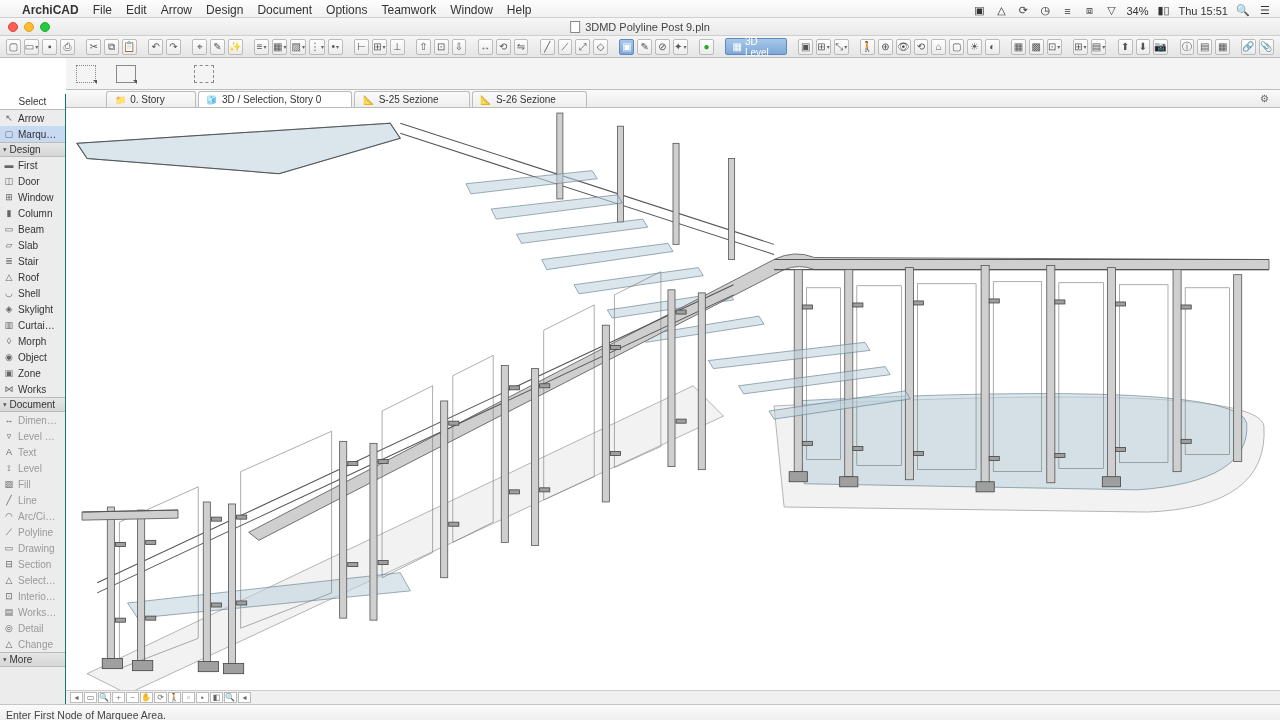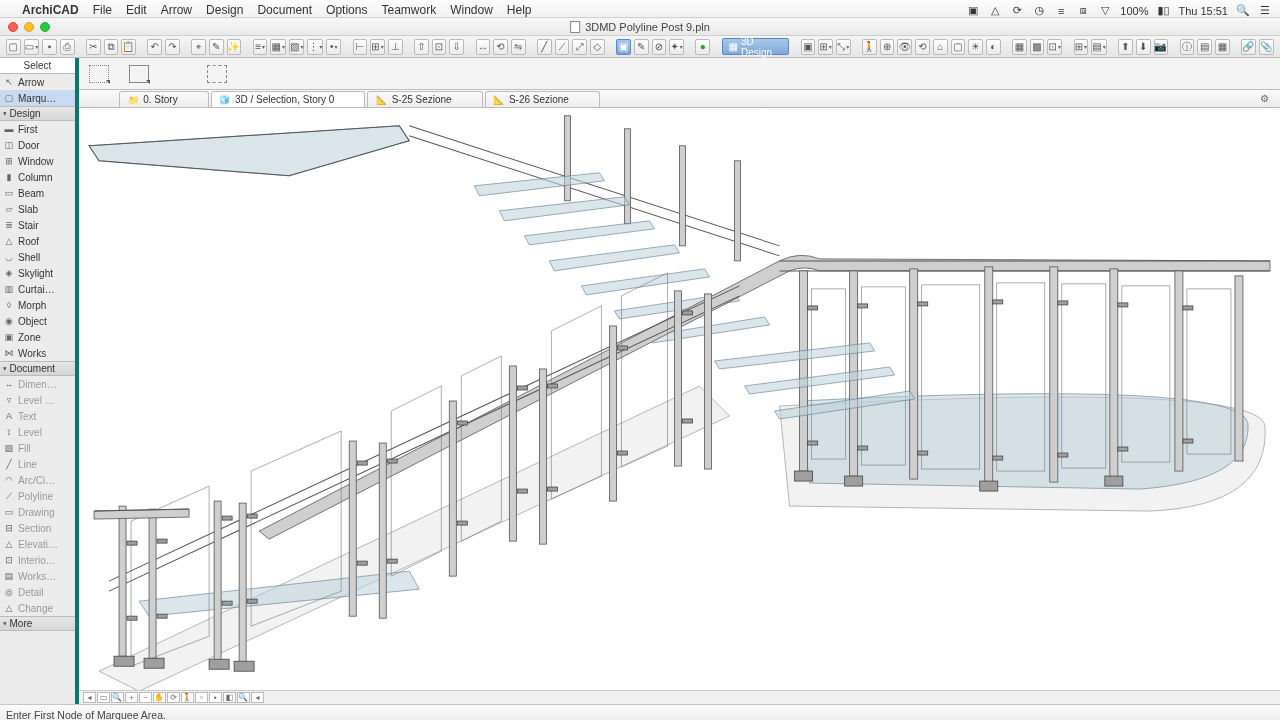--- a/index.html
+++ b/index.html
@@ -28,21 +28,21 @@
   .tb-btn { width:16px; height:16px; border:1px solid #bbb; background:linear-gradient(#fff,#eaeaea); border-radius:2px; display:flex; align-items:center; justify-content:center; font-size:10px; color:#555;}
   .tb-btn.wide { width:auto; padding:0 6px; height:17px; font-size:10px; gap:3px;}
   .tb-btn.active { background:linear-gradient(#a8c8e8,#7fa8d8); border-color:#5a8ac0; color:#fff;}
   .tb-sep { width:6px; }
   .tb-drop::after { content:"▾"; font-size:6px; margin-left:1px; color:#666;}
 
   
   .workarea { display:flex; height:calc(720px - 18px - 18px - 22px - 16px); }
 
   
-  .toolbox { width:79px; background:#ececec; border-right:4px solid #0f766e; font-size:10px; overflow:hidden;}
+  .toolbox { width:66px; background:#ececec; border-right:1px solid #0f766e; font-size:10px; overflow:hidden;margin-top:36px;}
   .tb-header { background:linear-gradient(#f0f0f0,#dcdcdc); border-bottom:1px solid #bbb; text-align:center; padding:2px 0; font-size:10px;}
   .tb-header.sel { background:#fff;}
   .tool-row { display:flex; align-items:center; gap:3px; padding:1px 3px; height:16px; cursor:default;}
   .tool-row.active { background:#c7daf1; }
   .tool-row.dim { color:#999; }
   .tool-row .ti { width:12px; height:12px; display:flex; align-items:center; justify-content:center; font-size:9px; color:#666;}
   .tool-row span.lbl { white-space:nowrap; overflow:hidden; text-overflow:ellipsis; flex:1; }
   .section-hdr { background:linear-gradient(#e6e6e6,#d6d6d6); border-top:1px solid #bbb; border-bottom:1px solid #bbb; padding:1px 3px; font-size:10px; display:flex; align-items:center; gap:3px;}
   .section-hdr::before { content:"▸"; font-size:7px; color:#555; transform:rotate(90deg);}
 
@@ -92,21 +92,21 @@
   <span class="menu-item">Window</span>
   <span class="menu-item">Help</span>
   <div class="mac-right">
     <span class="ico">▣</span>
     <span class="ico">△</span>
     <span class="ico">⟳</span>
     <span class="ico">◷</span>
     <span class="ico">≡</span>
     <span class="ico">⧈</span>
     <span class="ico">▽</span>
-    <span>100%</span>
+    <span>34%</span>
     <span class="ico">▮▯</span>
     <span>Thu 15:51</span>
     <span class="ico">🔍</span>
     <span class="ico">☰</span>
   </div>
 </div>
 
 <div class="titlebar">
   <div class="traffic">
     <span class="tl-r"></span>
@@ -161,21 +161,21 @@
   <div class="tb-sep"></div>
   <div class="tb-btn active">▣</div>
   <div class="tb-btn">✎</div>
   <div class="tb-btn">⊘</div>
   <div class="tb-btn tb-drop">✦</div>
   <div class="tb-sep"></div>
   <div class="tb-btn" style="color:#2a2">●</div>
   <div class="tb-sep"></div>
   <div class="tb-btn wide active">
       <span>▦</span>
-      <span>3D Design</span>
+      <span>3D Level</span>
     </div>
   <div class="tb-sep"></div>
   <div class="tb-btn">▣</div>
   <div class="tb-btn tb-drop">⊞</div>
   <div class="tb-btn tb-drop">⤡</div>
   <div class="tb-sep"></div>
   <div class="tb-btn">🚶</div>
   <div class="tb-btn">⊕</div>
   <div class="tb-btn">👁</div>
   <div class="tb-btn">⟲</div>
@@ -316,21 +316,21 @@
     <div class="tool-row dim">
         <span class="ti">▭</span>
         <span class="lbl">Drawing</span>
       </div>
     <div class="tool-row dim">
         <span class="ti">⊟</span>
         <span class="lbl">Section</span>
       </div>
     <div class="tool-row dim">
         <span class="ti">△</span>
-        <span class="lbl">Elevati…</span>
+        <span class="lbl">Select…</span>
       </div>
     <div class="tool-row dim">
         <span class="ti">⊡</span>
         <span class="lbl">Interio…</span>
       </div>
     <div class="tool-row dim">
         <span class="ti">▤</span>
         <span class="lbl">Works…</span>
       </div>
     <div class="tool-row dim">

